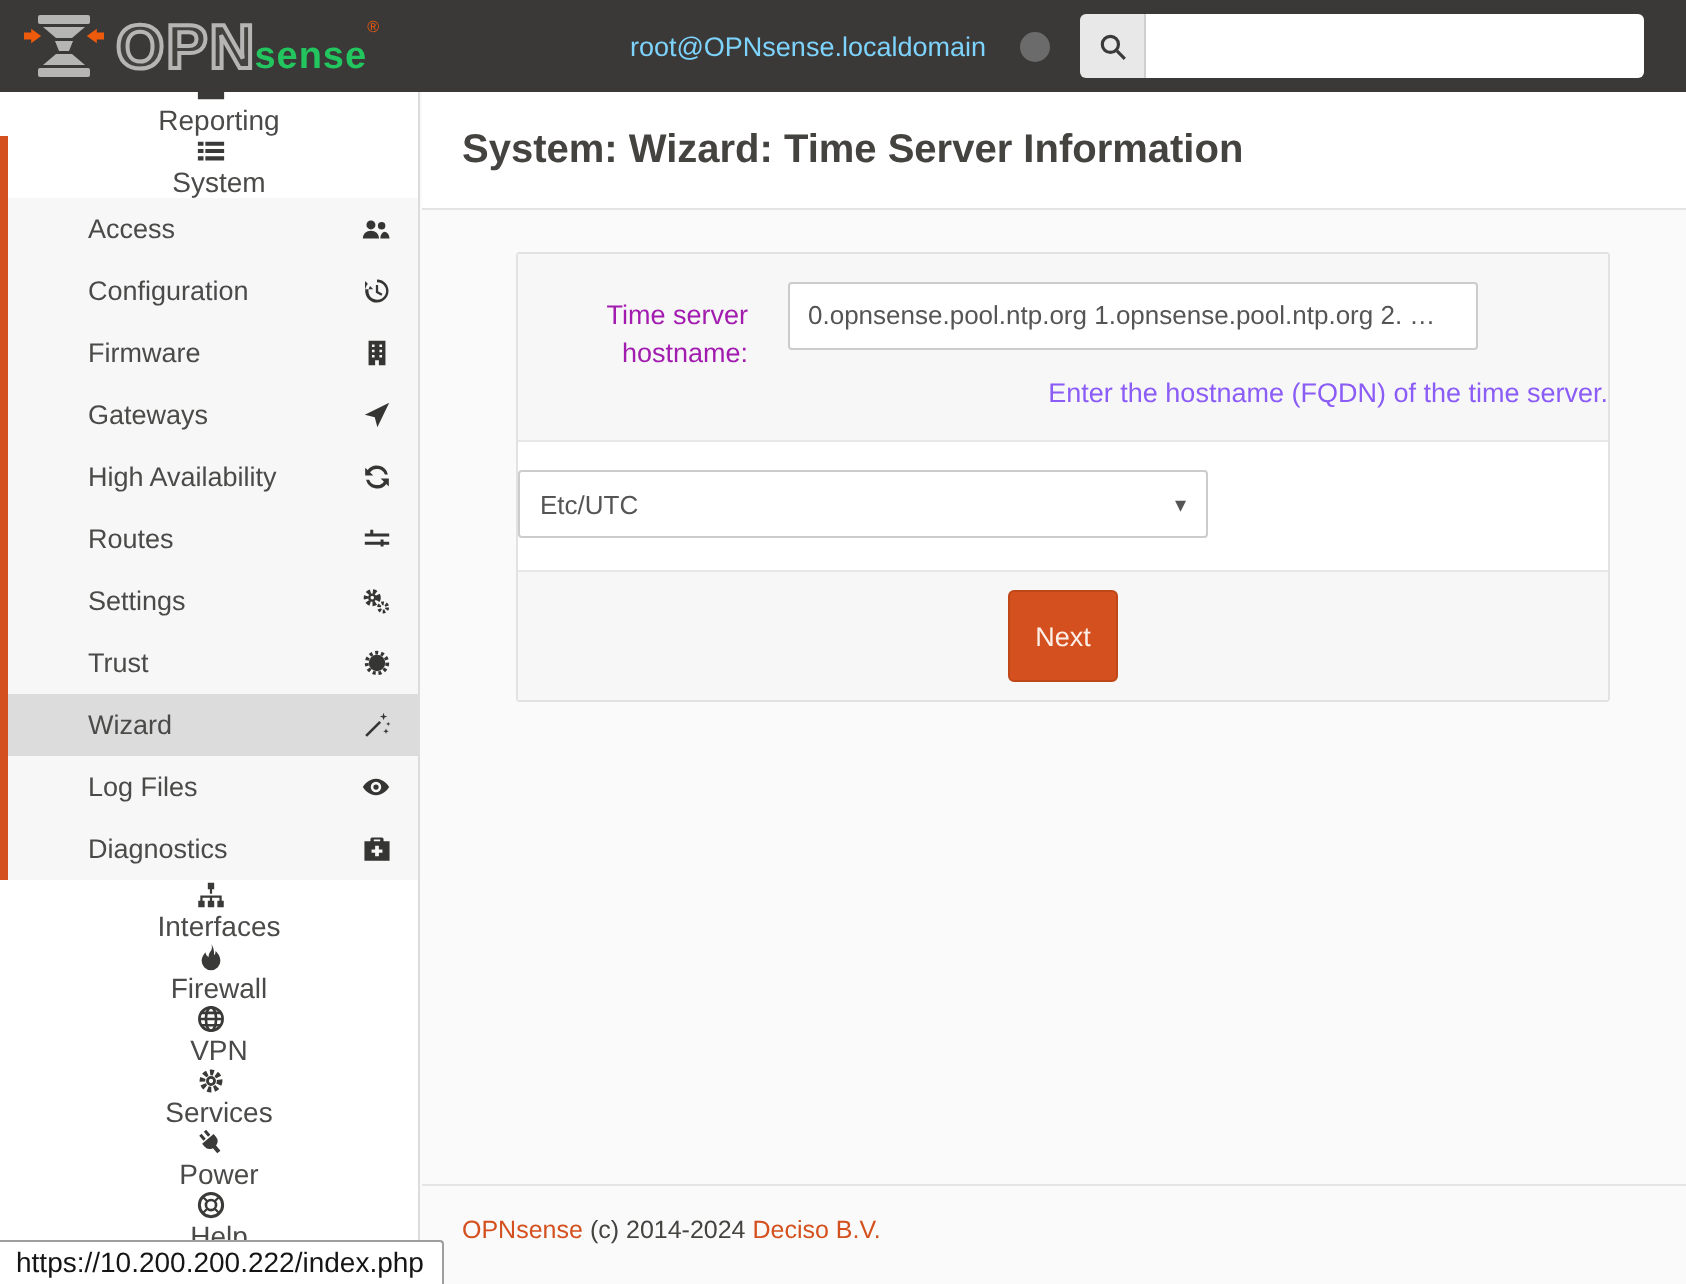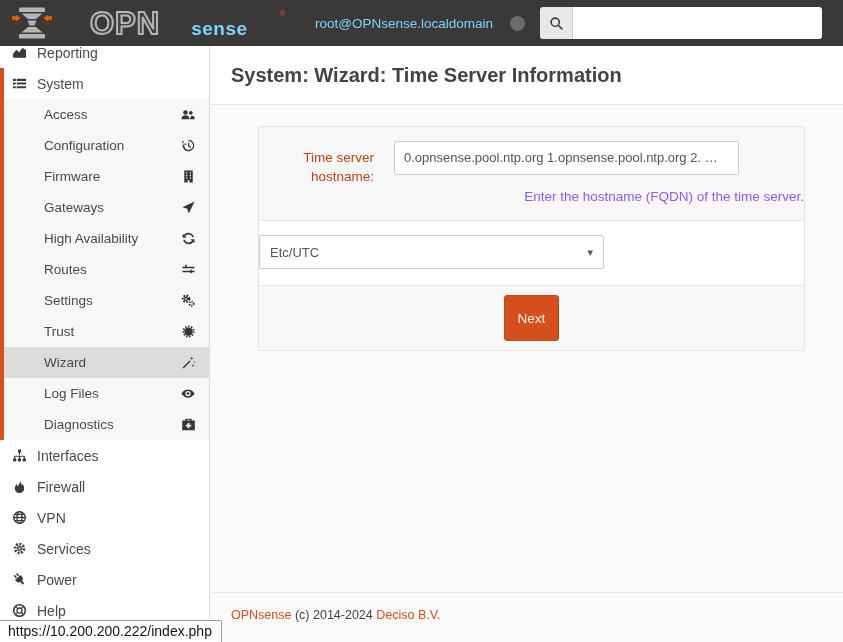--- a/index.html
+++ b/index.html
@@ -7,49 +7,49 @@
   body {
     font-family:"Liberation Sans","DejaVu Sans",sans-serif;
     position:relative; background:#fafafa; color:#4a4a49;
   }
 
   
   .header {
     position:absolute; top:0; left:0; width:843px; height:46px;
     background:#3a3938; display:flex; align-items:center; z-index:5;
   }
-  .logo { display:flex; align-items:center; margin-left:12px;gap:32px; }
+  .logo { display:flex; align-items:center; margin-left:12px; }
   .logo-mark { margin-right:6px; display:block; }
   .brand-opn {
     font-size:31px; font-weight:700; letter-spacing:1px; line-height:1;
     color:#b5b5b3;
   }
   @supports (-webkit-text-stroke: 1px #000) {
     .brand-opn { color:#44423f; -webkit-text-stroke:2px #b5b5b3; }
   }
-  .brand-sense { color:#7dd3fc; font-size:19px; font-weight:700; align-self:flex-end; margin:0 0 1px -1px; letter-spacing:0.5px; }
+  .brand-sense { color:#22c55e; font-size:19px; font-weight:700; align-self:flex-end; margin:0 0 1px -1px; letter-spacing:0.5px; }
   .brand-reg { color:#ee5a0c; font-size:8px; align-self:flex-start; margin-top:4px; }
   .account { margin-left:auto; color:#7dd3fc; font-size:13.5px; }
   .status-dot { width:15px; height:15px; border-radius:50%; background:#6b6b6b; margin:0 15px 0 17px; }
   .search-wrap { display:flex; width:282px; height:32px; margin-right:21px; border-radius:3px; overflow:hidden; }
   .search-addon {
     width:33px; background:#e8e8e8; border-right:1px solid #cfcfcf;
     display:flex; align-items:center; justify-content:center; color:#3a3a3a; flex:none;
   }
   .search-input { flex:1; border:none; outline:none; background:#fff; padding:0 8px; font-size:13px; color:#333; }
 
   
   .sidebar {
     position:absolute; top:46px; left:0; width:210px; bottom:0;
     background:#fff; border-right:1px solid #dcdcdc; overflow:hidden; z-index:1;
   }
   .nav { margin-top:-9px; }
   .nav-item {
     height:31px; display:flex; align-items:center; padding-left:10px;
-    font-size:14px; color:#4a4a49; cursor:pointer; white-space:nowrap;
+    font-size:14px; color:#4a4a49; cursor:pointer; white-space:nowrap;flex-direction:column;
   }
   .nav-item .li { width:18px; margin-right:9px; color:#3a3a39; display:flex; justify-content:center; flex:none; }
   .group { border-left:4px solid #d4501e; }
   .group > .nav-item { padding-left:6px; }
   .sub { background:#f7f7f7; }
   .sub-item {
     height:31px; display:flex; align-items:center;
     padding-left:40px; padding-right:13px;
     font-size:13.5px; color:#4a4a49; cursor:pointer; white-space:nowrap;gap:14px;
   }
@@ -67,21 +67,21 @@
 
   .panel {
     margin:21px 0 0 47px; width:547px; background:#fff;
     border:1px solid #e2e2e2; border-radius:2px;
   }
   .frow { display:flex; padding:14px 0 16px; }
   .frow.striped { background:#f7f7f7; }
   .frow + .frow { border-top:1px solid #e8e8e8; }
   .flabel {
     width:135px; flex:none; text-align:right;
-    padding:8px 20px 0 10px; font-size:13.5px; color:#c2410c; line-height:1.4;
+    padding:8px 20px 0 10px; font-size:13.5px; color:#a21caf; line-height:1.4;
   }
   .ffield { flex:1; }
   .text-input {
     width:345px; height:34px; border:1px solid #ccc; border-radius:2px; background:#fff;
     padding:0 9px; font-size:13px; color:#555; line-height:32px;
     white-space:nowrap; overflow:hidden; font-family:"Liberation Sans",sans-serif;
   }
   .help-text { margin-top:14px; font-size:13.5px; color:#8b5cf6;text-align:right; }
   .select {
     width:345px; height:34px; border:1px solid #ccc; border-radius:2px; background:#fff;

